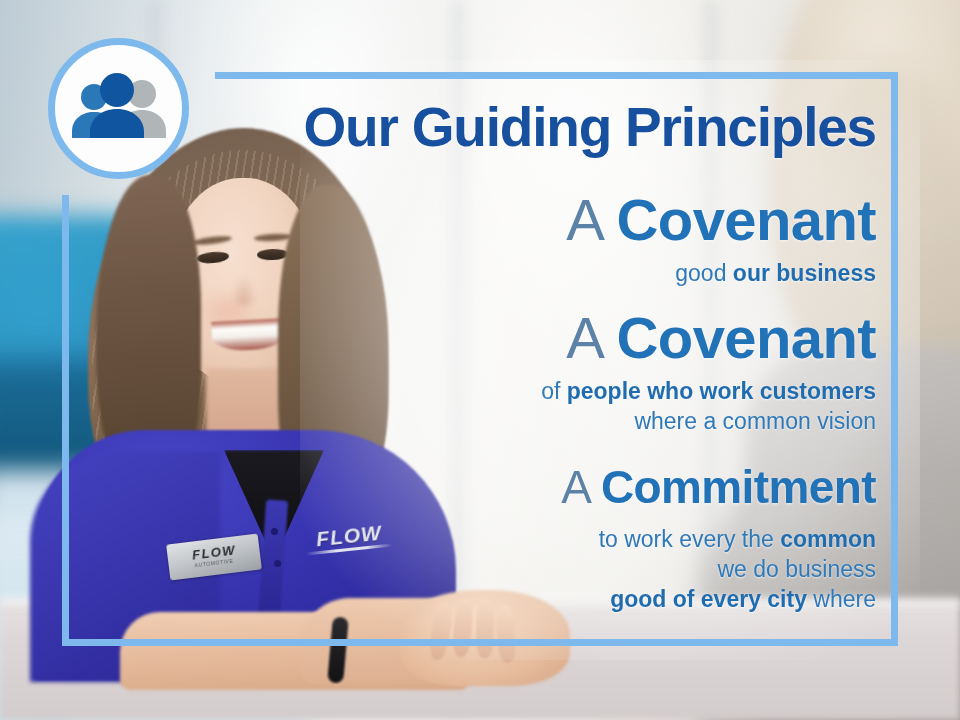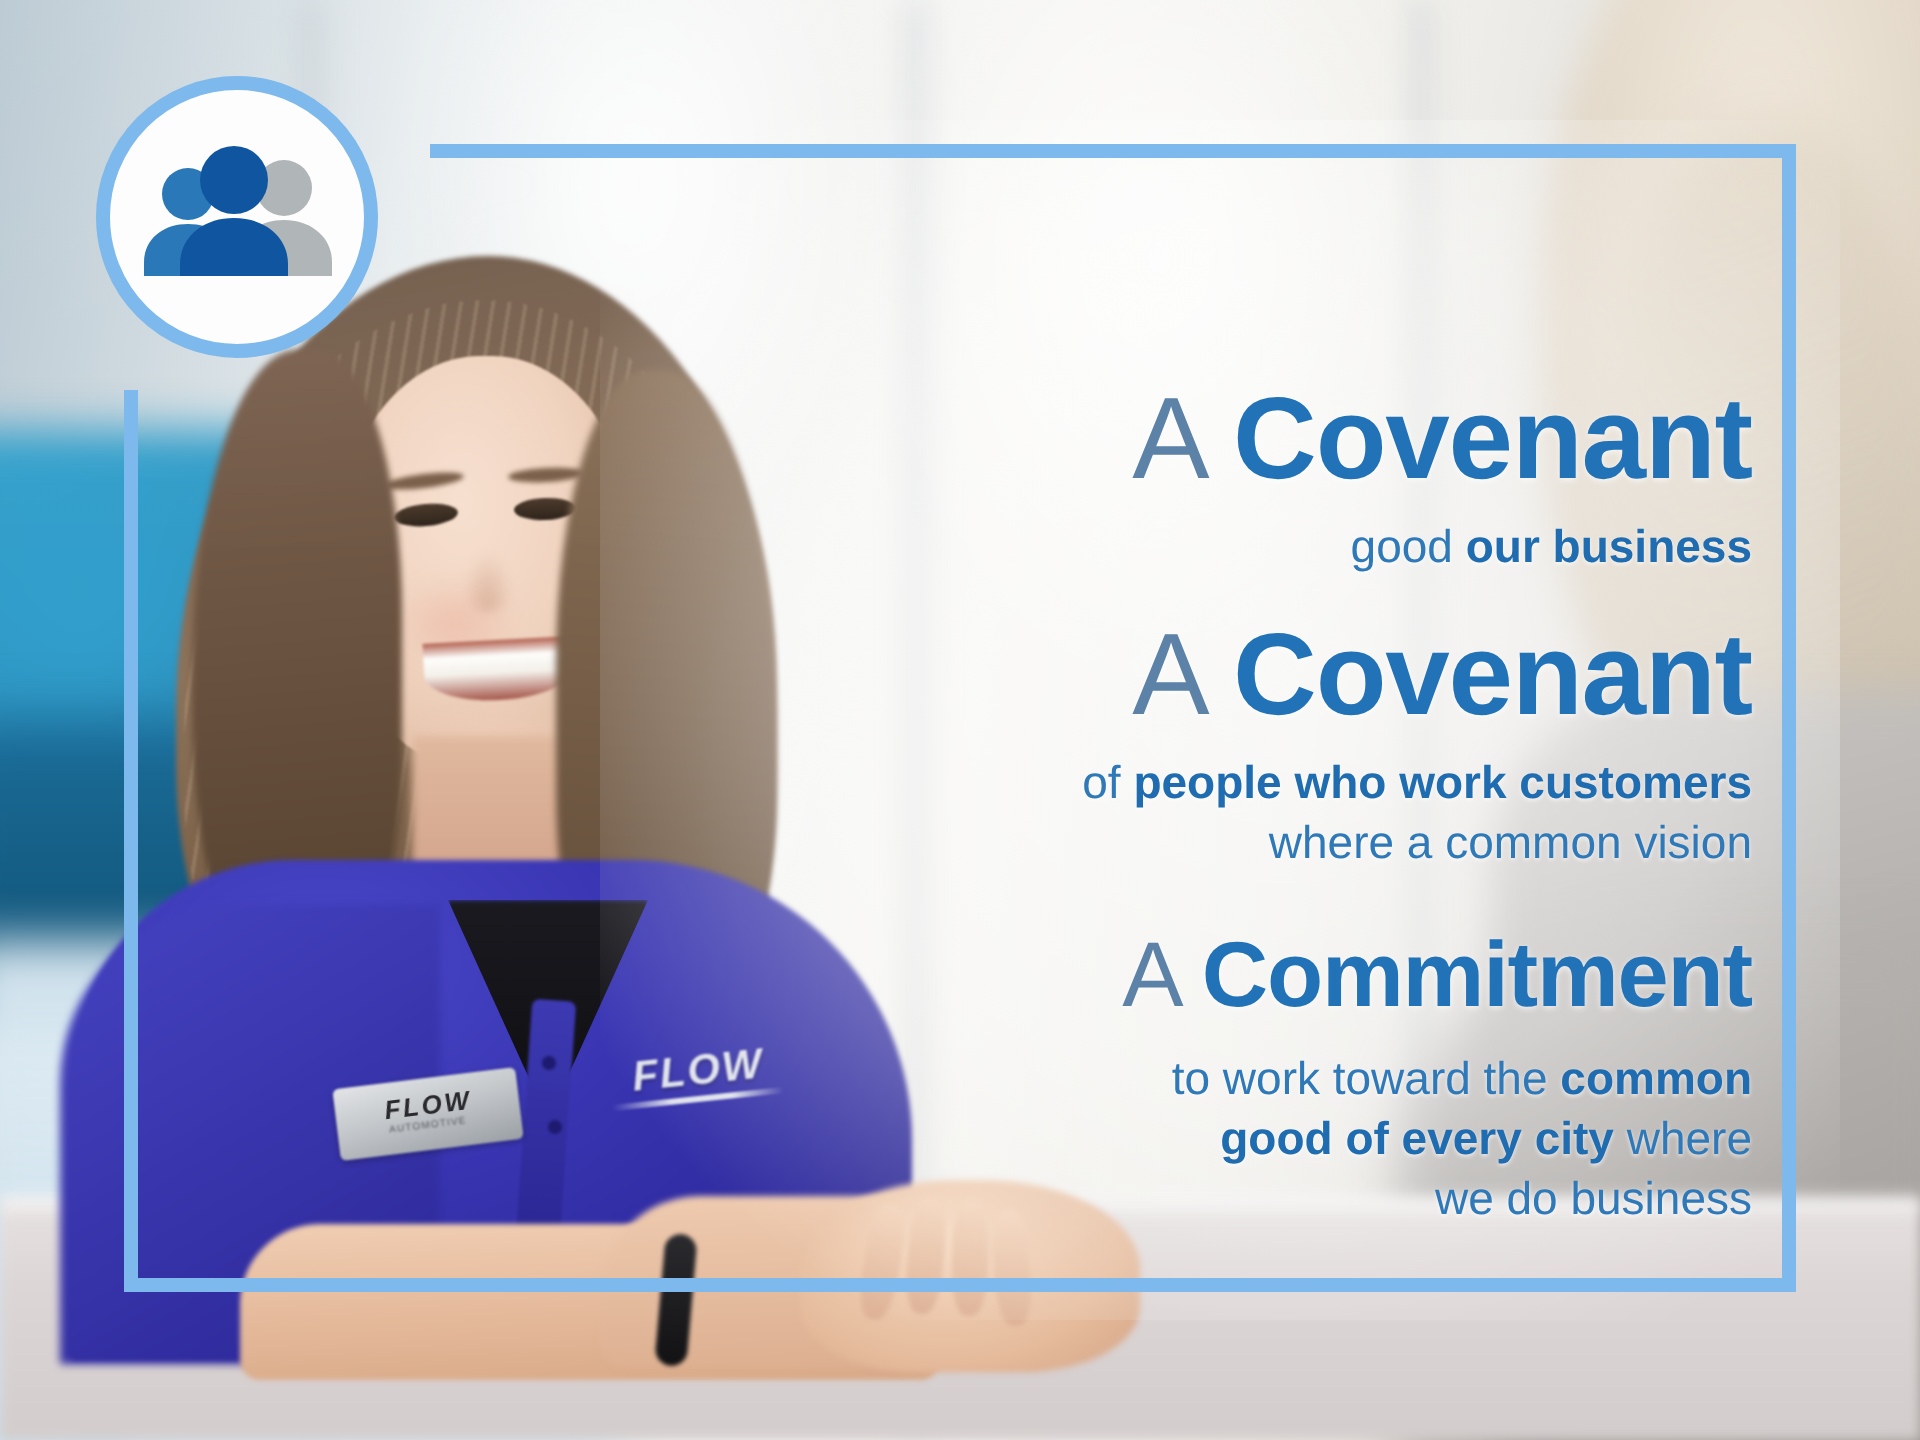--- a/index.html
+++ b/index.html
@@ -501,20 +501,21 @@
         <path d="M27 40C14 40 5 48 5 59v7h44v-7c0-11-9-19-22-19z" fill="#2b78b8"></path>
 
         <circle cx="50" cy="18" r="17" fill="#10559f"></circle>
         <path d="M50 37c-16 0-27 10-27 23v6h54v-6c0-13-11-23-27-23z" fill="#10559f"></path>
       </svg>
     </span>
   </div>
 
   <div class="content">
 
+    <div class="title">Our Guiding Principles</div>
 
     <div class="principle p1">
       <div class="p-head">
         <span class="art">A </span><span class="key">Covenant</span>
       </div>
       <div class="p-sub">
         <span class="ln"><span>good </span><b>our business</b></span>
       </div>
     </div>
 
@@ -526,20 +527,20 @@
         <span class="ln"><span>of </span><b>people who work customers</b></span>
         <span class="ln">where a common vision</span>
       </div>
     </div>
 
     <div class="principle p3">
       <div class="p-head">
         <span class="art">A </span><span class="key">Commitment</span>
       </div>
       <div class="p-sub">
-        <span class="ln"><span>to work toward the </span><b>common</b></span>
+        <span class="ln"><span>to work every the </span><b>common</b></span>
+        <span class="ln">we do business</span>
         <span class="ln"><b>good of every city</b><span> where</span></span>
-        <span class="ln">we do business</span>
       </div>
     </div>
 
   </div>
 </div>
 
 </body></html>

